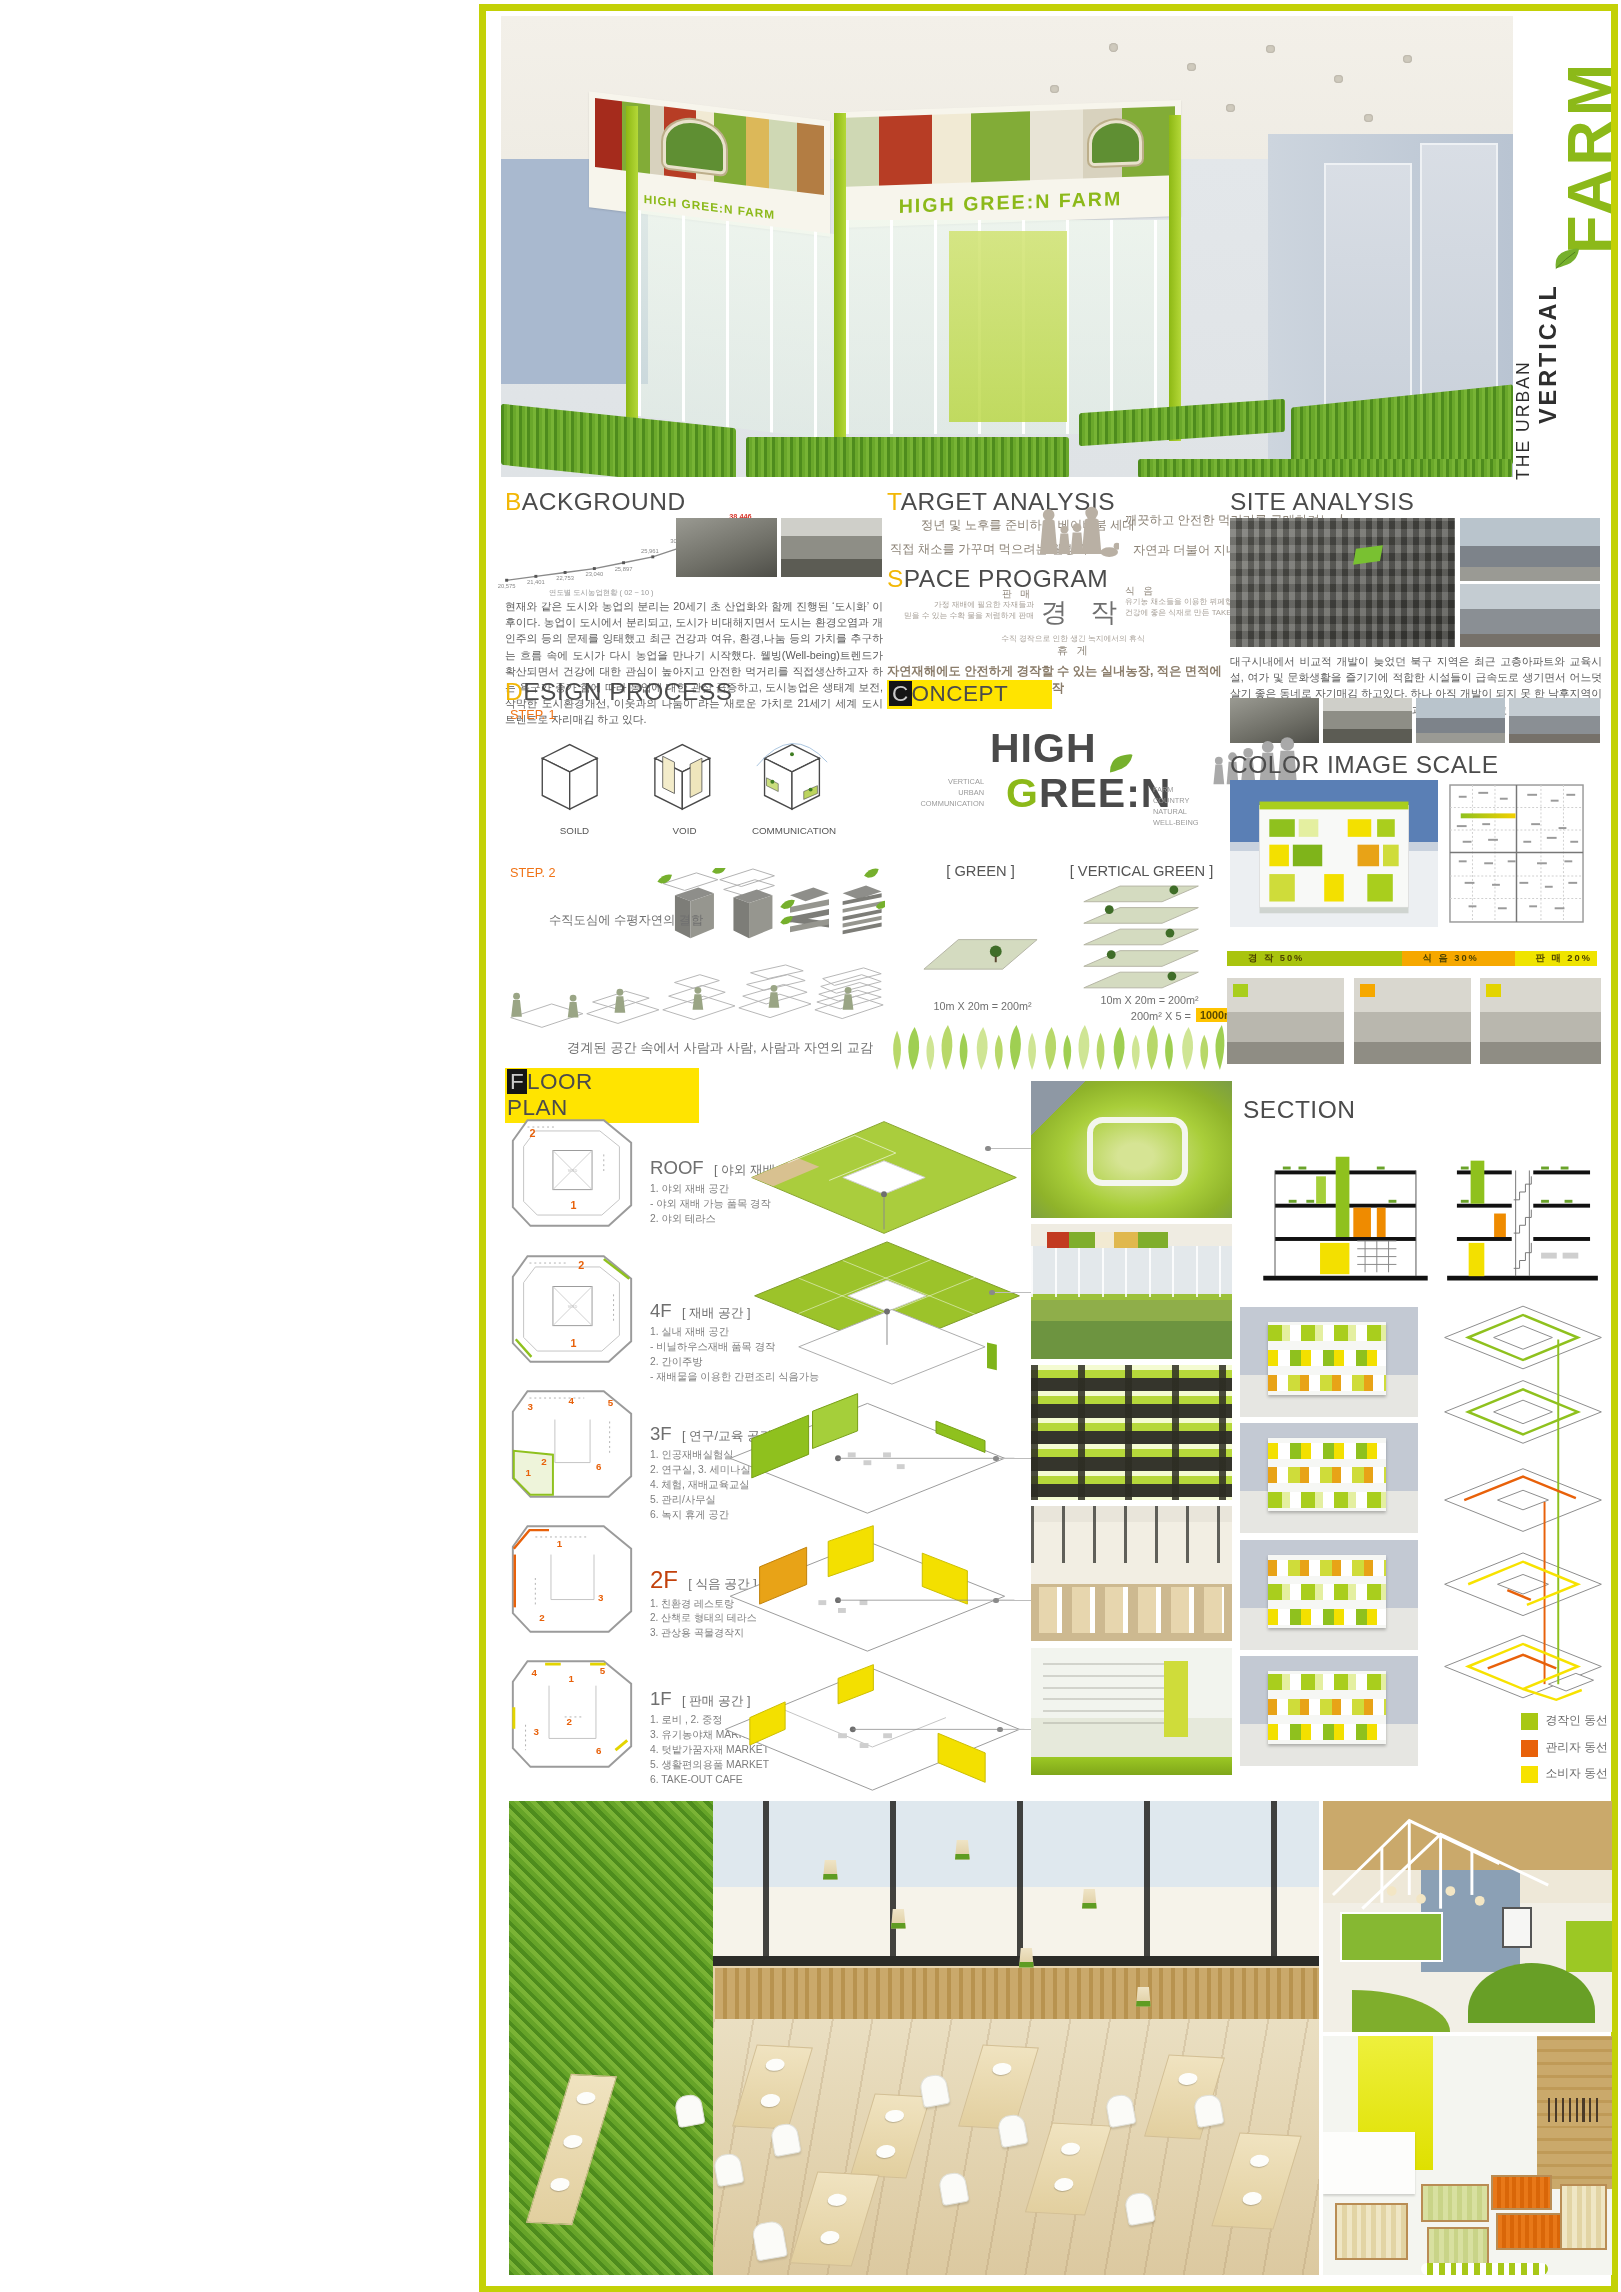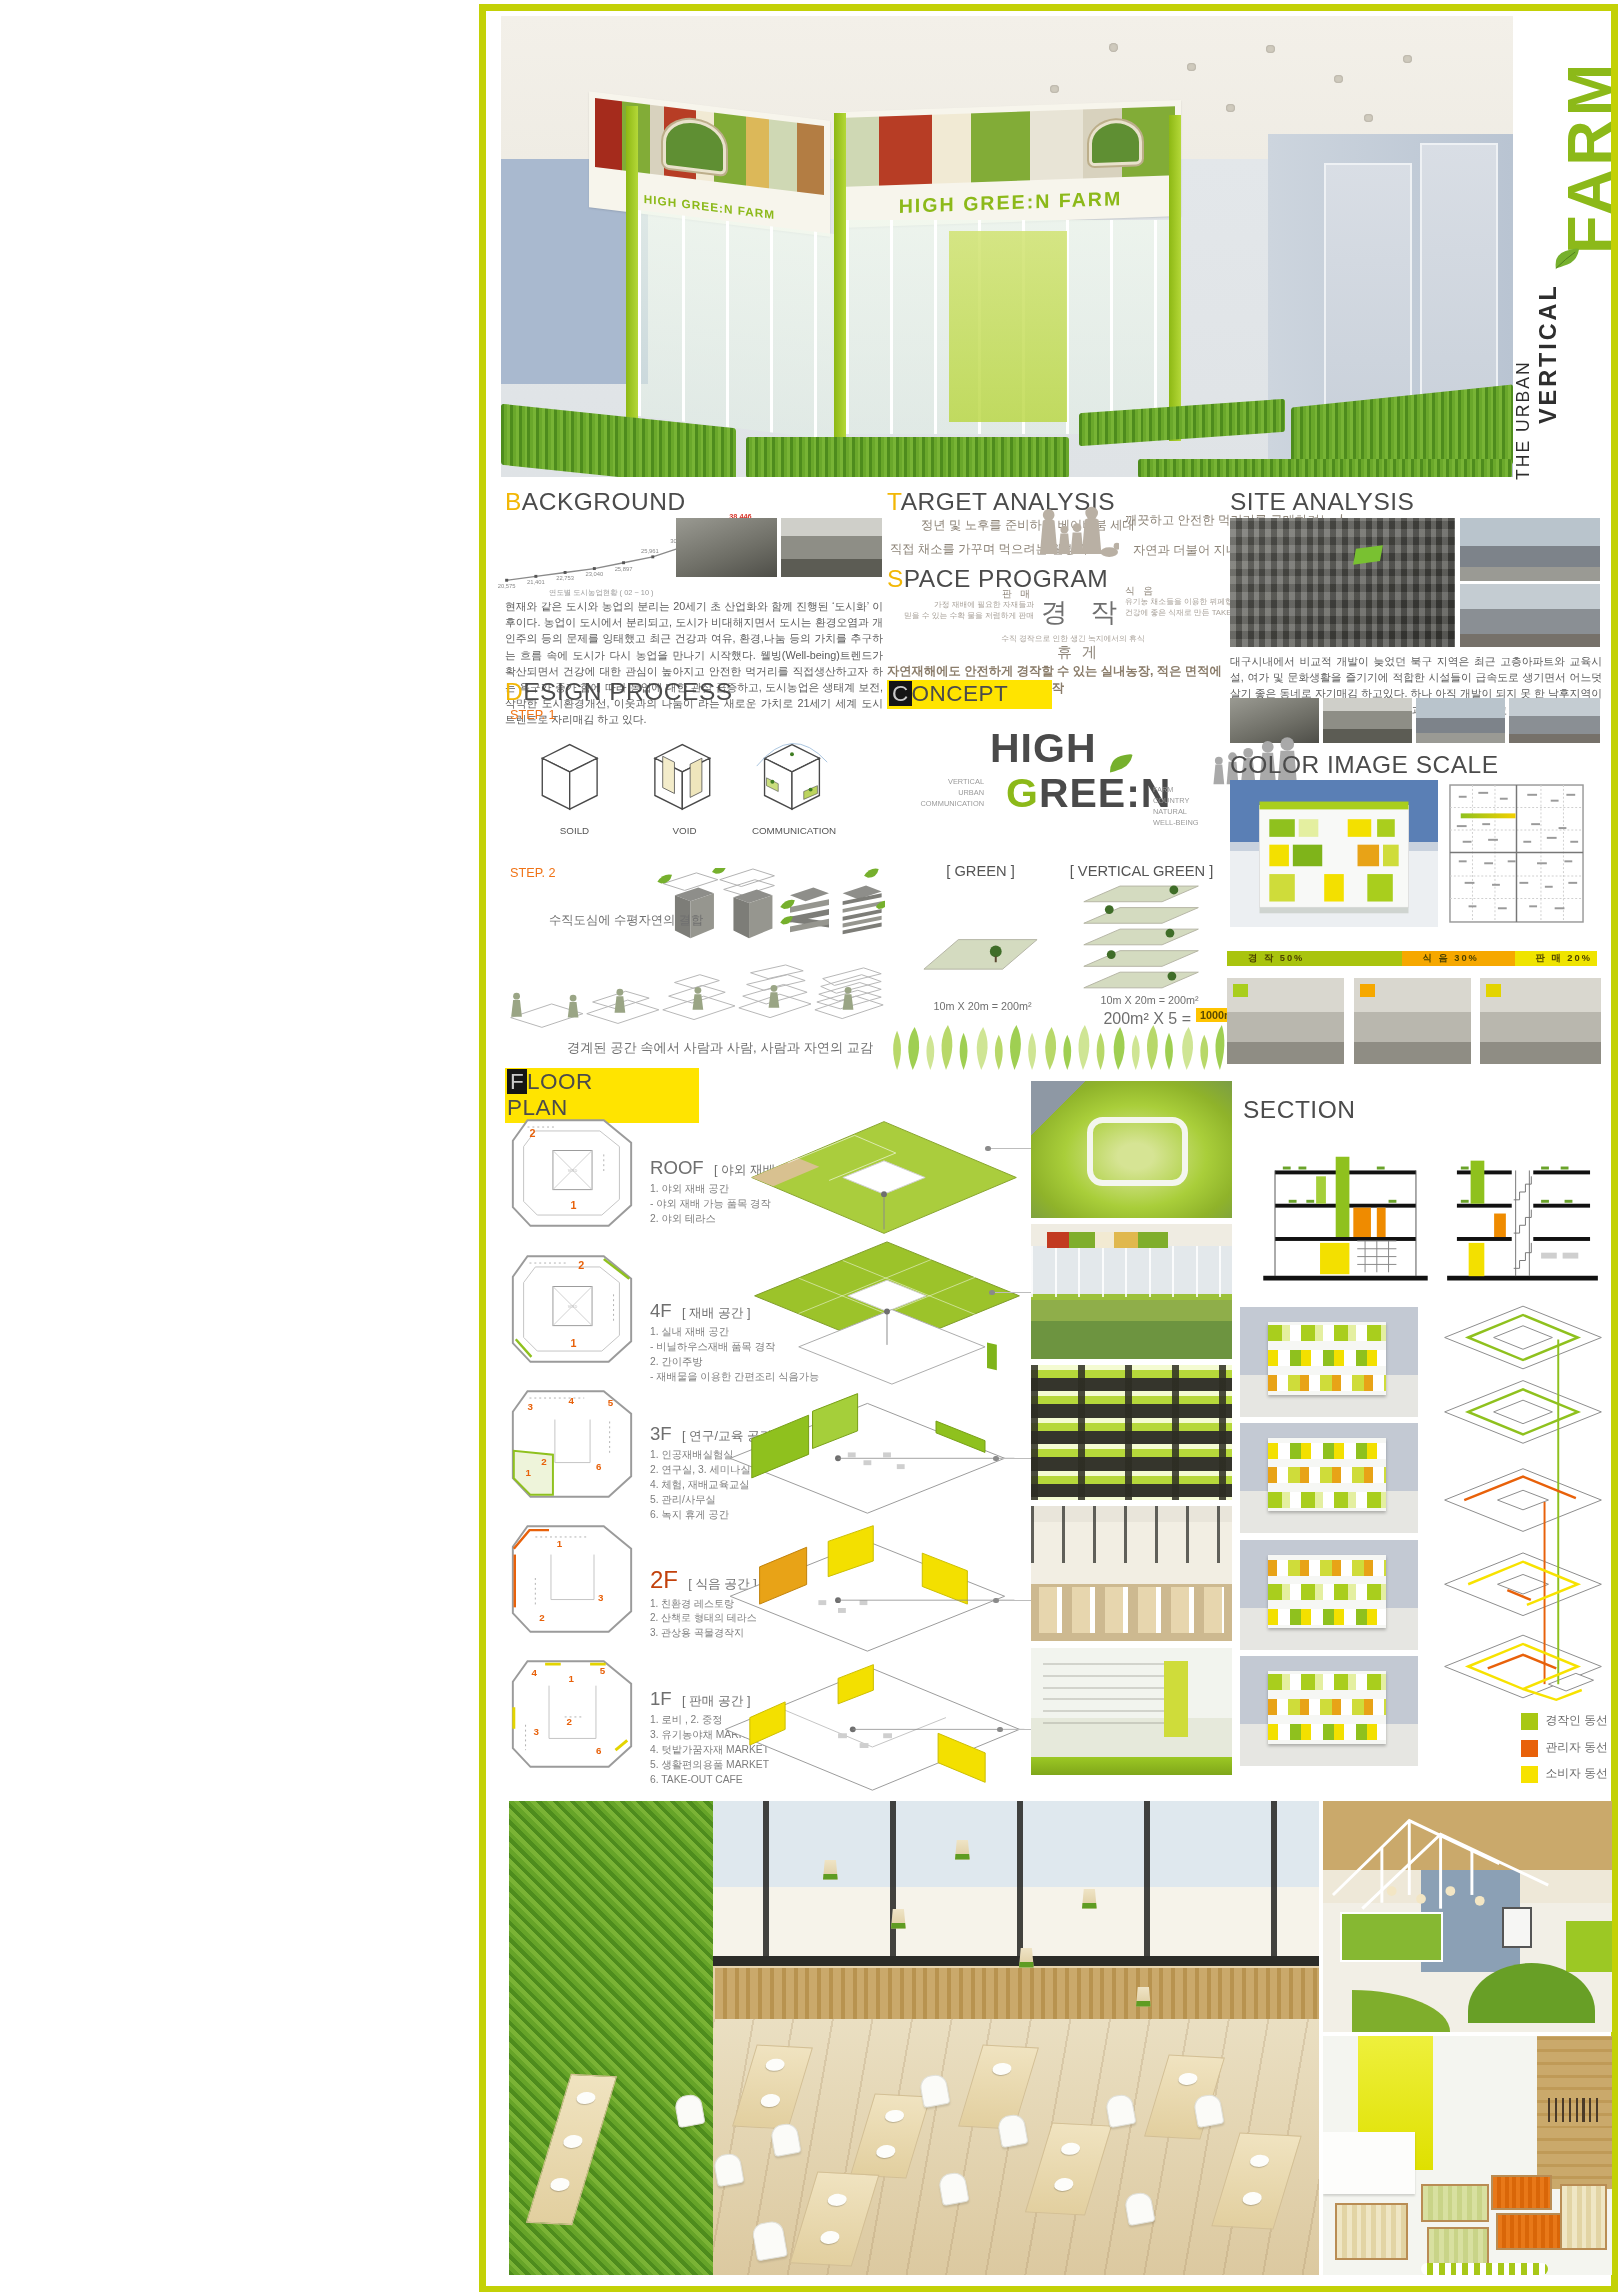--- a/index.html
+++ b/index.html
@@ -245,21 +245,21 @@
 
   <div class="h fy" style="left:887px;top:565px;" data-name="space-program-heading">SPACE PROGRAM</div>
   <div class="abs" style="left:1002px;top:588px;font-size:9.8px;color:#8d8478;letter-spacing:2.9px;" data-name="program-sell-label">판 매</div>
   <div class="abs pre" style="left:887px;top:600px;width:147px;text-align:right;font-size:7.8px;color:#a9a29a;line-height:1.4;" data-name="program-sell-desc">가정 재배에 필요한 자재들과
 믿을 수 있는 수확 물을 저렴하게 판매</div>
   <div class="abs" style="left:1041px;top:594px;font-size:26.5px;color:#6f6f6f;letter-spacing:7.8px;" data-name="program-center-label">경 작</div>
   <div class="abs" style="left:1125px;top:585px;font-size:9.8px;color:#8d8478;letter-spacing:2.9px;" data-name="program-eat-label">식 음</div>
   <div class="abs pre" style="left:1125px;top:597px;width:196px;font-size:7.8px;color:#a9a29a;line-height:1.4;" data-name="program-eat-desc">유기농 채소들을 이용한 뷔페형 레스토랑 운영
 건강에 좋은 식재로 만든 TAKE-OUT 카페운영</div>
   <div class="abs" style="left:965px;top:633px;width:216px;text-align:center;font-size:7.8px;color:#a9a29a;" data-name="program-rest-desc">수직 경작으로 인한 생긴 녹지에서의 휴식</div>
-  <div class="abs" style="left:1057px;top:643px;font-size:15px;color:#8d8478;letter-spacing:2.9px;" data-name="program-rest-label">휴 게</div>
+  <div class="abs" style="left:1057px;top:643px;font-size:11px;color:#8d8478;letter-spacing:2.9px;" data-name="program-rest-label">휴 게</div>
   <div class="abs" style="left:887px;top:663px;width:343px;font-size:12.3px;font-weight:700;color:#8b7d6b;" data-name="space-program-note">자연재해에도 안전하게 경작할 수 있는 실내농장, 적은 면적에서 많은 수확을 위한 효율적 경작</div>
 
   <div class="h" style="left:1230px;top:488px;" data-name="site-analysis-heading">SITE ANALYSIS</div>
   <div class="aerial" style="left:1230px;top:518px;width:225px;height:129px;" data-name="site-aerial-photo">
     <span class="site-dot" style="left:125px;top:29px;" data-name="site-marker"></span>
   </div>
   <div class="photo st1" style="left:1460px;top:518px;width:140px;height:63px;" data-name="street-photo"></div>
   <div class="photo st2" style="left:1460px;top:584px;width:140px;height:63px;" data-name="street-photo"></div>
   <div class="abs body-txt" style="left:1230px;top:653px;width:372px;" data-name="site-paragraph">대구시내에서 비교적 개발이 늦었던 북구 지역은 최근 고층아파트와 교육시설, 여가 및 문화생활을 즐기기에 적합한 시설들이 급속도로 생기면서 어느덧 살기 좋은 동네로 자기매김 하고있다. 하나 아직 개발이 되지 못 한 낙후지역이 있었고최근 지어진 현대식 주위시설들과 많은 차이가 나고 있다.</div>
   <div class="photo" style="left:1230px;top:698px;width:89px;height:45px;" data-name="old-district-photo"></div>
@@ -419,21 +419,21 @@
     </g>
     <g fill="#3f6d28">
       <circle cx="100" cy="10" r="4.5"></circle>
         <circle cx="34" cy="30" r="4.5"></circle>
         <circle cx="96" cy="54" r="4.5"></circle>
       <circle cx="36" cy="76" r="4.5"></circle>
         <circle cx="98" cy="98" r="4.5"></circle>
     </g>
   </svg>
   <div class="abs" style="left:1076px;top:994px;width:147px;text-align:center;font-size:10.8px;color:#6f6f6f;" data-name="vgreen-formula-1">10m X 20m = 200m²</div>
-  <div class="abs" style="left:1064px;top:1010px;width:127px;text-align:right;font-size:16px;color:#6f6f6f;" data-name="vgreen-formula-2">200m² X 5 =</div>
+  <div class="abs" style="left:1064px;top:1010px;width:127px;text-align:right;font-size:11px;color:#6f6f6f;" data-name="vgreen-formula-2">200m² X 5 =</div>
   <div class="abs" style="left:1196px;top:1008px;font-size:10.8px;font-weight:700;color:#5a4a00;background:#ffc400;padding:1px 3.9px;" data-name="vgreen-total-highlight">1000m²</div>
   <svg class="abs" style="left:887px;top:1025px;" width="341" height="45" viewBox="0 0 348 46" data-name="leaves-border">
     <g>
       <path d="M10,46 Q2,24 10,6 Q18,24 10,46" fill="#b8d869"></path>
         <path d="M26,46 Q16,20 28,2 Q38,22 26,46" fill="#9fcf52"></path>
       <path d="M44,46 Q36,26 44,10 Q52,26 44,46" fill="#cfe594"></path>
         <path d="M60,46 Q50,18 62,0 Q72,20 60,46" fill="#b8d869"></path>
       <path d="M78,46 Q70,26 78,8 Q86,26 78,46" fill="#9fcf52"></path>
         <path d="M96,46 Q86,20 98,2 Q108,22 96,46" fill="#cfe594"></path>
       <path d="M114,46 Q106,26 114,10 Q122,26 114,46" fill="#b8d869"></path>

